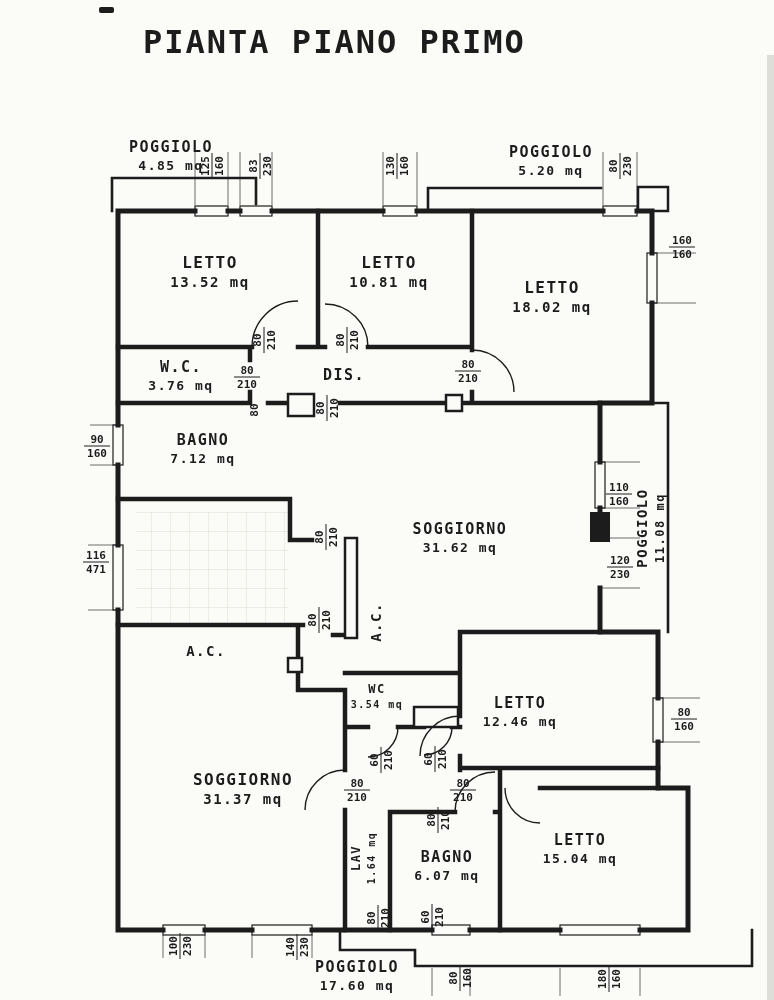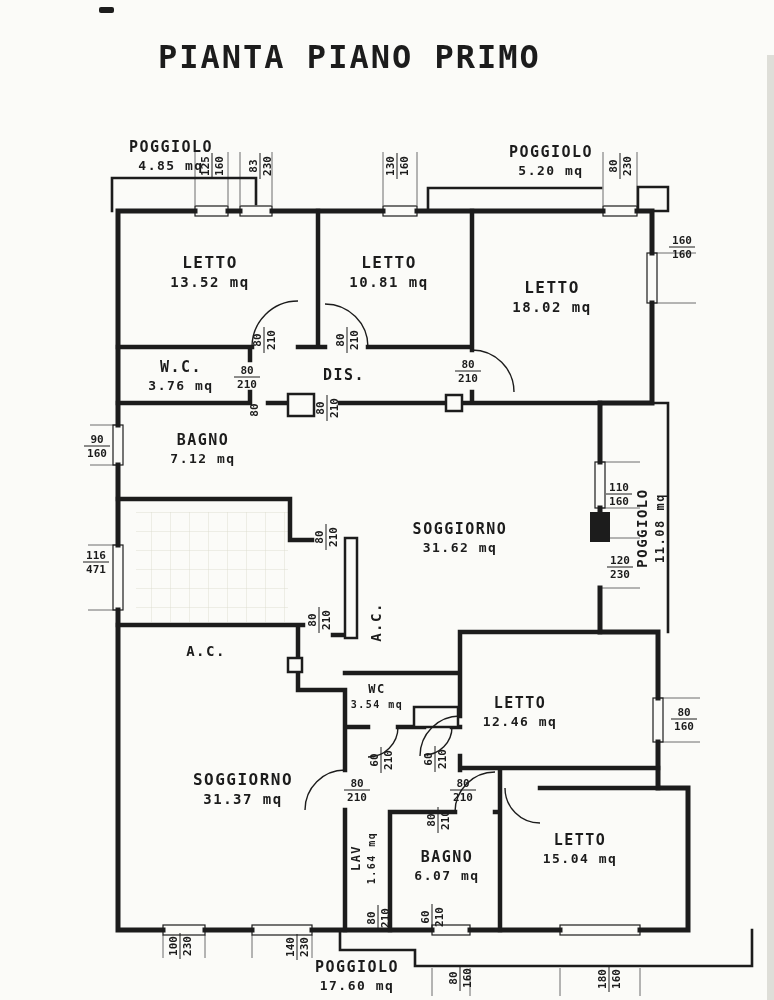--- a/index.html
+++ b/index.html
@@ -3,21 +3,21 @@
 <meta charset="utf-8">
 <style>
   :root { --ink:#1c1c1c; --paper:#fbfbf8; --faint:#d8d8ca; }
   html,body { margin:0; padding:0; background:#888; }
   .page {
     position:relative; width:774px; height:1000px;
     background:var(--paper); overflow:hidden;
     font-family:"DejaVu Sans Mono", "Liberation Mono", monospace;
   }
   .title {
-    position:absolute; left:142px; top:22px; margin:16px;
+    position:absolute; left:142px; top:22px; margin:1px;
     font-size:32px; font-weight:bold; letter-spacing:2px;
     color:var(--ink); white-space:nowrap;
     font-family:"DejaVu Sans Mono", "Liberation Mono", monospace;
   }
   svg.plan { position:absolute; left:0; top:0; }
   .ext   { fill:none; stroke:var(--ink); stroke-width:5;   stroke-linecap:square; }
   .int   { fill:none; stroke:var(--ink); stroke-width:4.5; stroke-linecap:square; }
   .par   { fill:none; stroke:var(--ink); stroke-width:2.6; stroke-linecap:square; }
   .thin  { fill:none; stroke:var(--ink); stroke-width:1.2; }
   .leader{ fill:none; stroke:#4a4a4a;   stroke-width:0.8; }

